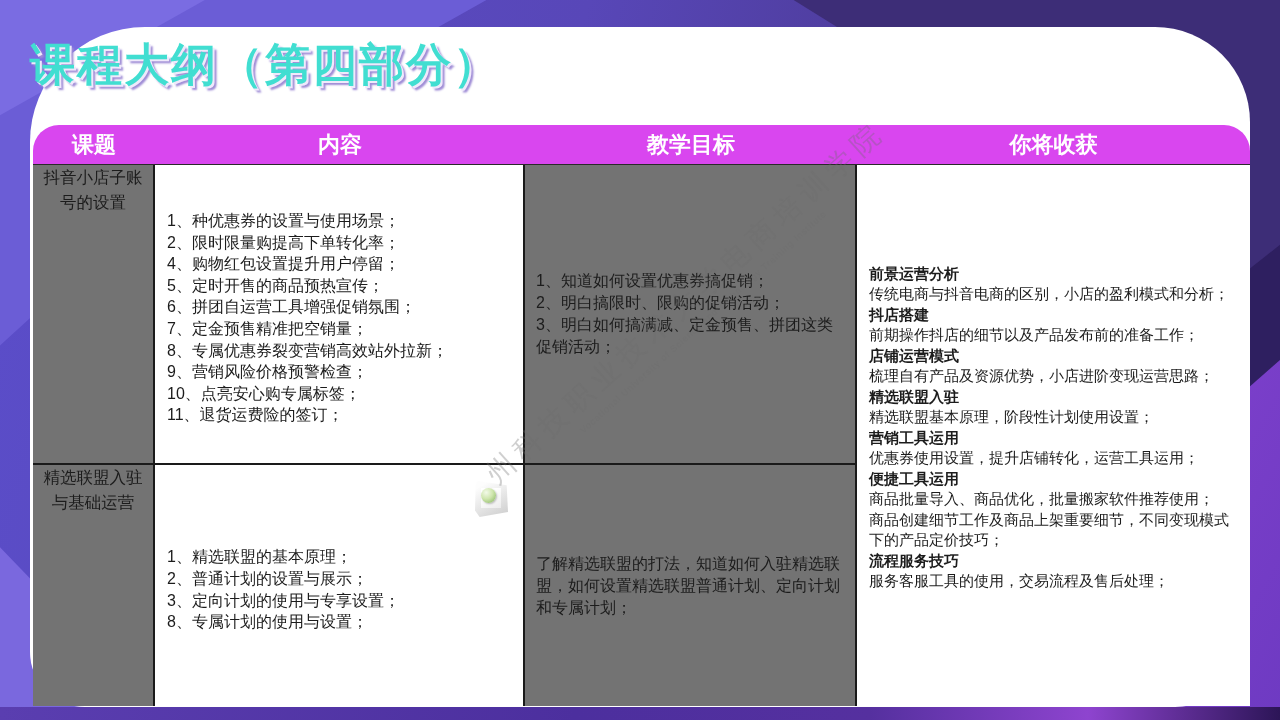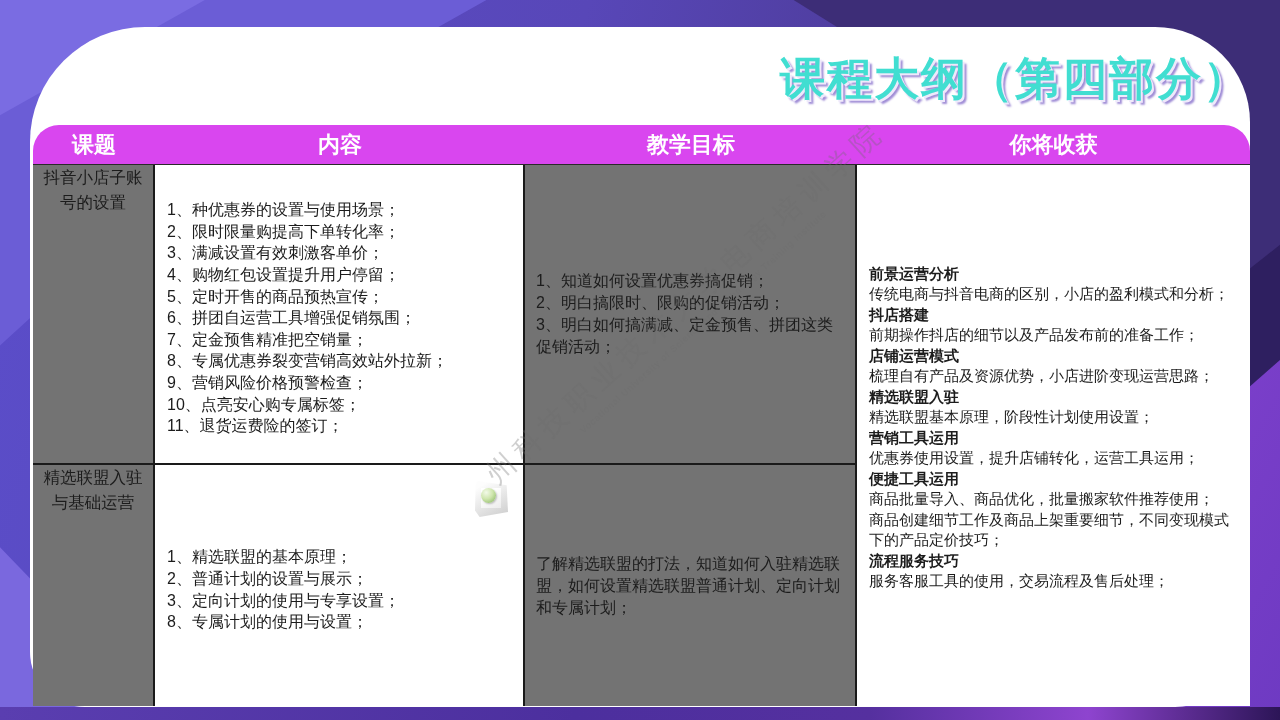--- a/index.html
+++ b/index.html
@@ -20,21 +20,21 @@
     position:absolute; left:0; bottom:0; width:1280px; height:13px;
     background:linear-gradient(90deg,#5a3eb0 0%,#4c2f9e 45%,#55309f 68%,#8e44cf 85%,#2c1557 100%);
   }
 
   .card {
     position:absolute; left:30px; top:27px; width:1220px; height:680px;
     background:#ffffff; border-radius:115px 95px 75px 55px; z-index:2;
   }
 
   .slide-title {
-    position:absolute; left:0; top:22px; width:100%; text-align:right;
+    position:absolute; left:0; top:8px; width:100%; text-align:left;
     font-size:45px; font-weight:900; letter-spacing:2px;
     color:#41ded1;
     text-shadow:2px 2px 0 #efe9fb, 4px 4px 2px #9f8cd6;
   }
 
   .course-table { position:absolute; left:3px; top:98px; width:1217px; height:582px; }
   .table-header {
     height:40px; background:#d946ef; border-radius:26px 26px 0 0;
     display:grid; grid-template-columns:122px 370px 332px 393px;
     align-items:center; text-align:center;
@@ -121,21 +121,20 @@
     <div class="table-body">
 
       <div class="cell green br bb topic-cell">
         <span>抖音小店子账号的设置</span>
       </div>
 
       <div class="cell white br bb content-cell">
 
       <div class="list-item">1、种优惠券的设置与使用场景；</div>
           <div class="list-item">2、限时限量购提高下单转化率；</div>
-          <div class="list-item">3、满减设置有效刺激客单价；</div>
           <div class="list-item">4、购物红包设置提升用户停留；</div>
           <div class="list-item">5、定时开售的商品预热宣传；</div>
           <div class="list-item">6、拼团自运营工具增强促销氛围；</div>
           <div class="list-item">7、定金预售精准把空销量；</div>
           <div class="list-item">8、专属优惠券裂变营销高效站外拉新；</div>
           <div class="list-item">9、营销风险价格预警检查；</div>
           <div class="list-item">10、点亮安心购专属标签；</div>
           <div class="list-item">11、退货运费险的签订；</div>
         </div>
 

